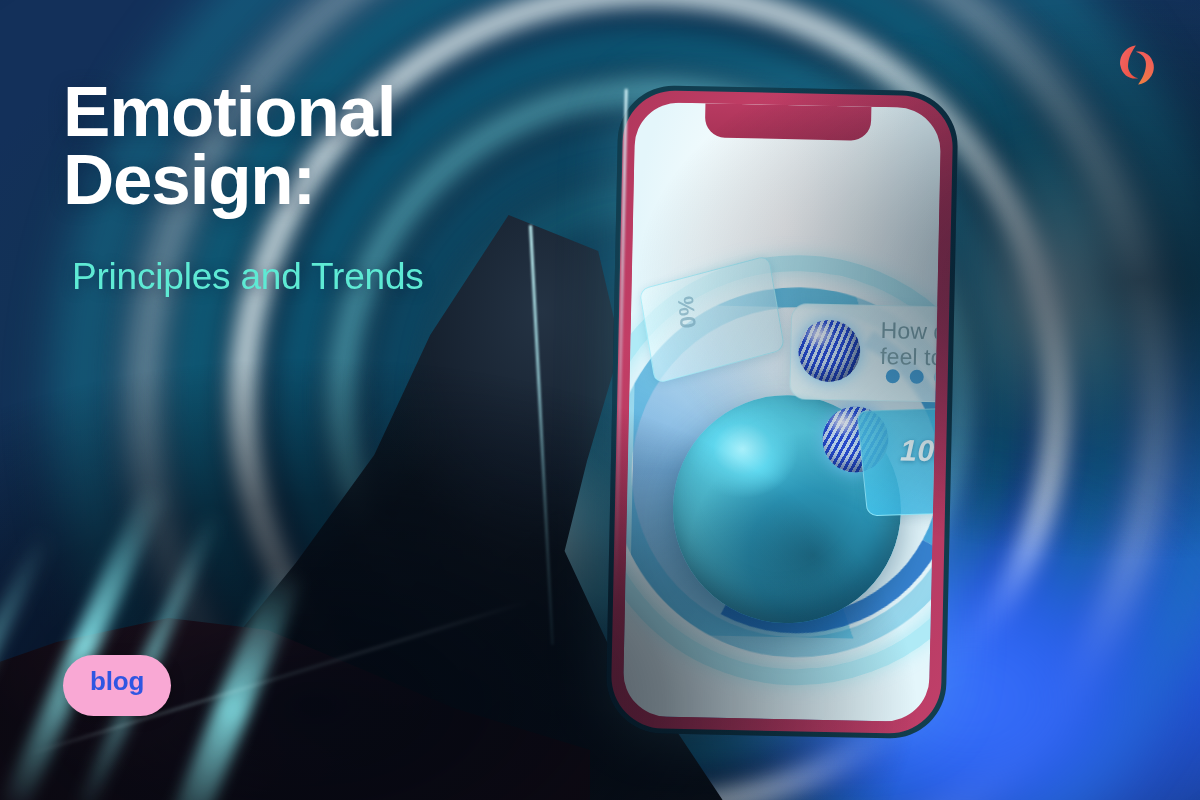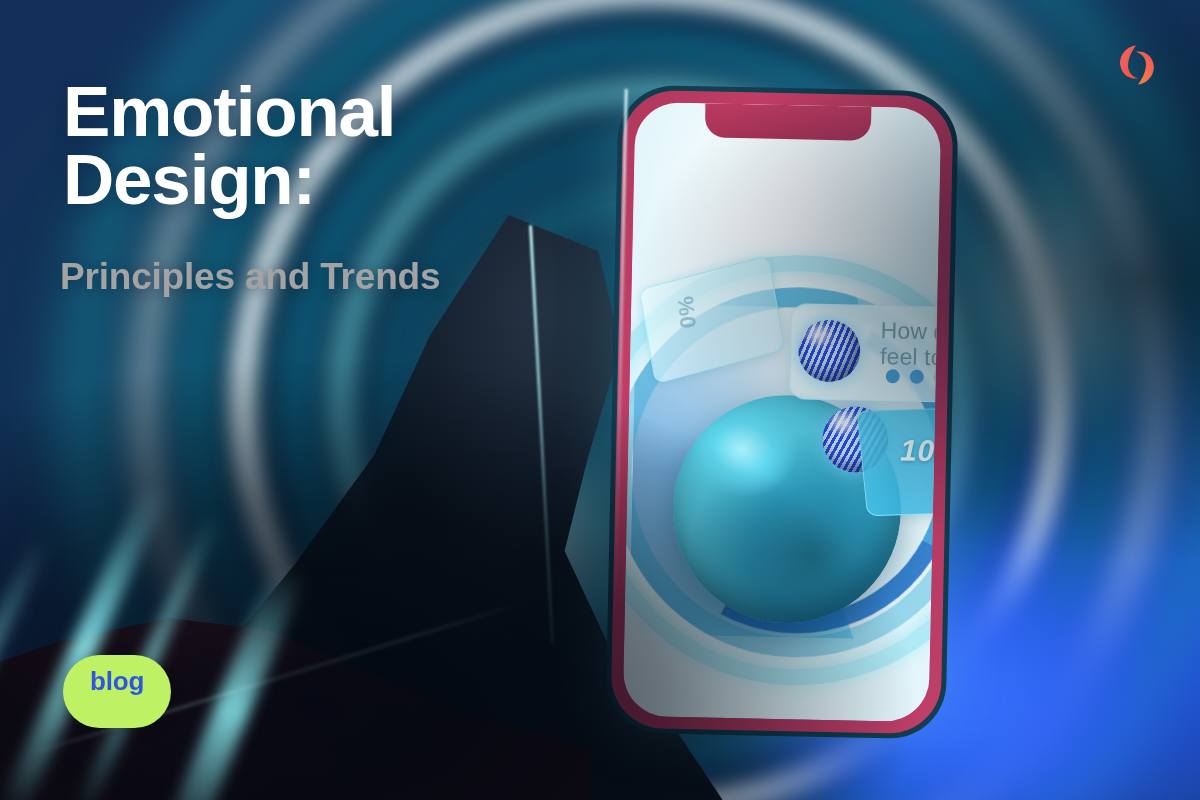--- a/index.html
+++ b/index.html
@@ -233,29 +233,29 @@
 
   
   .title{
     position:absolute; left:63px; top:78px; width:560px;
     font-size:71px; line-height:.96; font-weight:700; color:#ffffff;
     letter-spacing:-1.2px;
     text-shadow:0 2px 18px rgba(8,30,60,.45);
     white-space:pre-line;
   }
   .subtitle{
-    position:absolute; left:60px; top:256px; width:560px;
-    font-size:37px; font-weight:700; color:#a3a3a3;
+    position:absolute; left:72px; top:256px; width:560px;
+    font-size:37px; font-weight:400; color:#5eead4;
     letter-spacing:-.2px;
     text-shadow:0 2px 14px rgba(8,30,60,.45);
   }
   .badge{
     position:absolute; left:63px; top:655px;
-    padding:11px 27px 31px; border-radius:999px;
-    background:#bef264; color:#2f56e2;
+    padding:11px 27px 19px; border-radius:999px;
+    background:#f9a8d4; color:#2f56e2;
     font-size:26px; font-weight:700; letter-spacing:-.2px;
     box-shadow:0 2px 14px rgba(0,0,0,.28);
   }
 
   
   .logo{ position:absolute; right:38px; top:40px; width:50px; height:50px; }
 </style>
 </head>
 <body>
 

